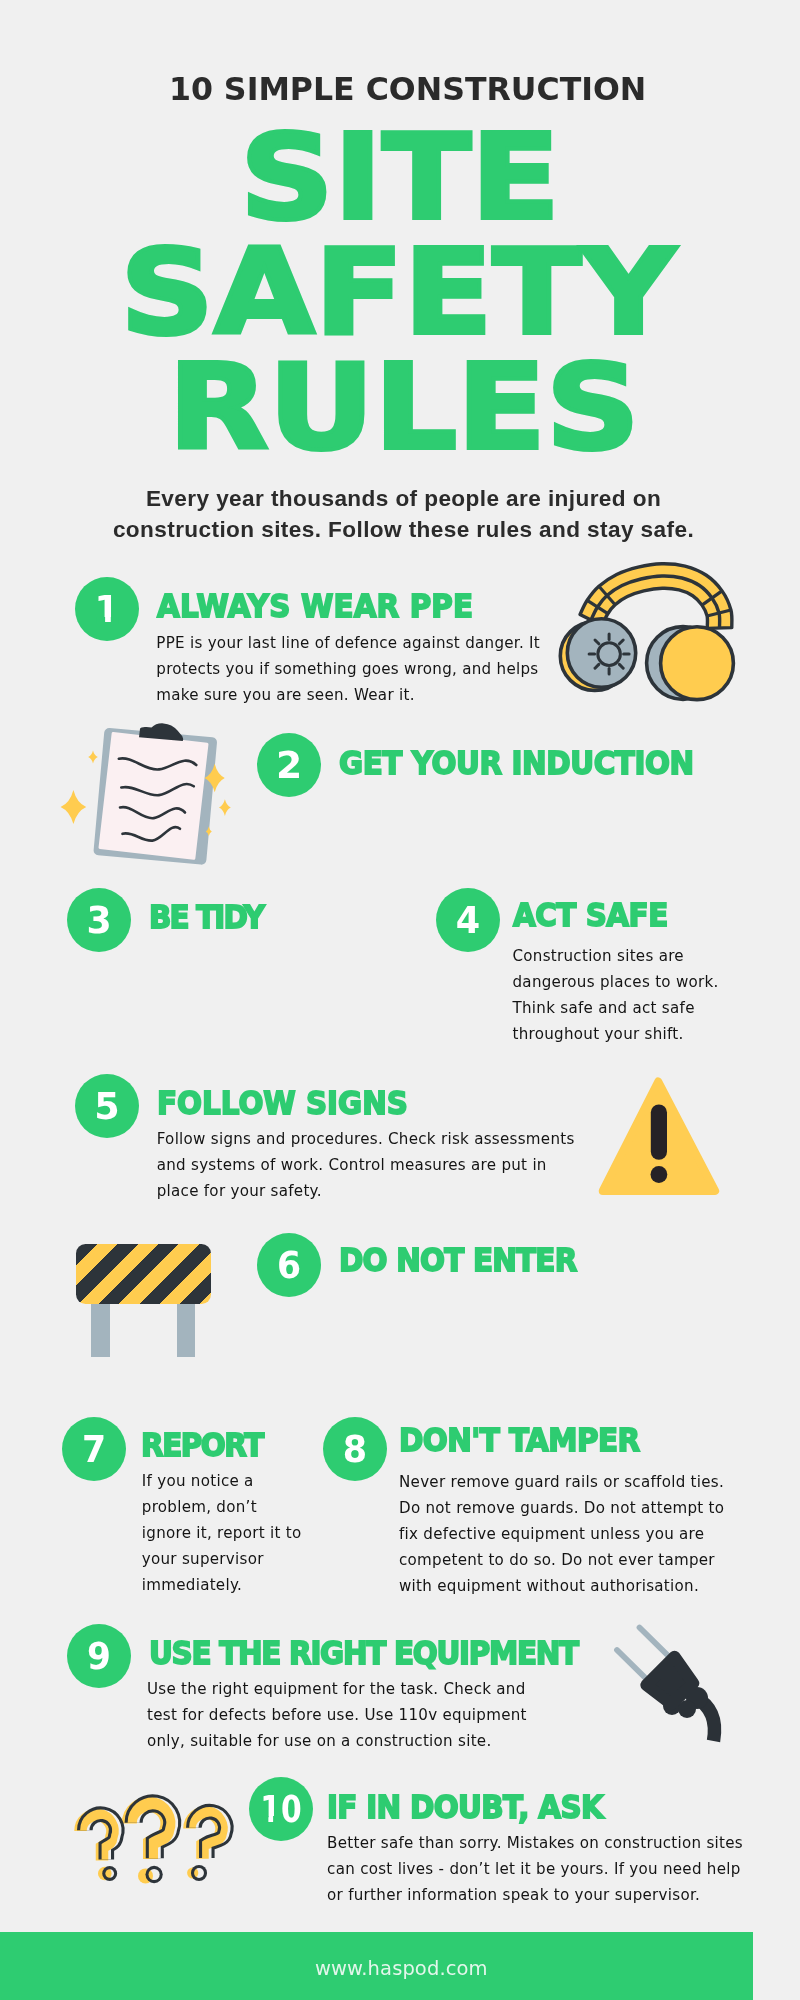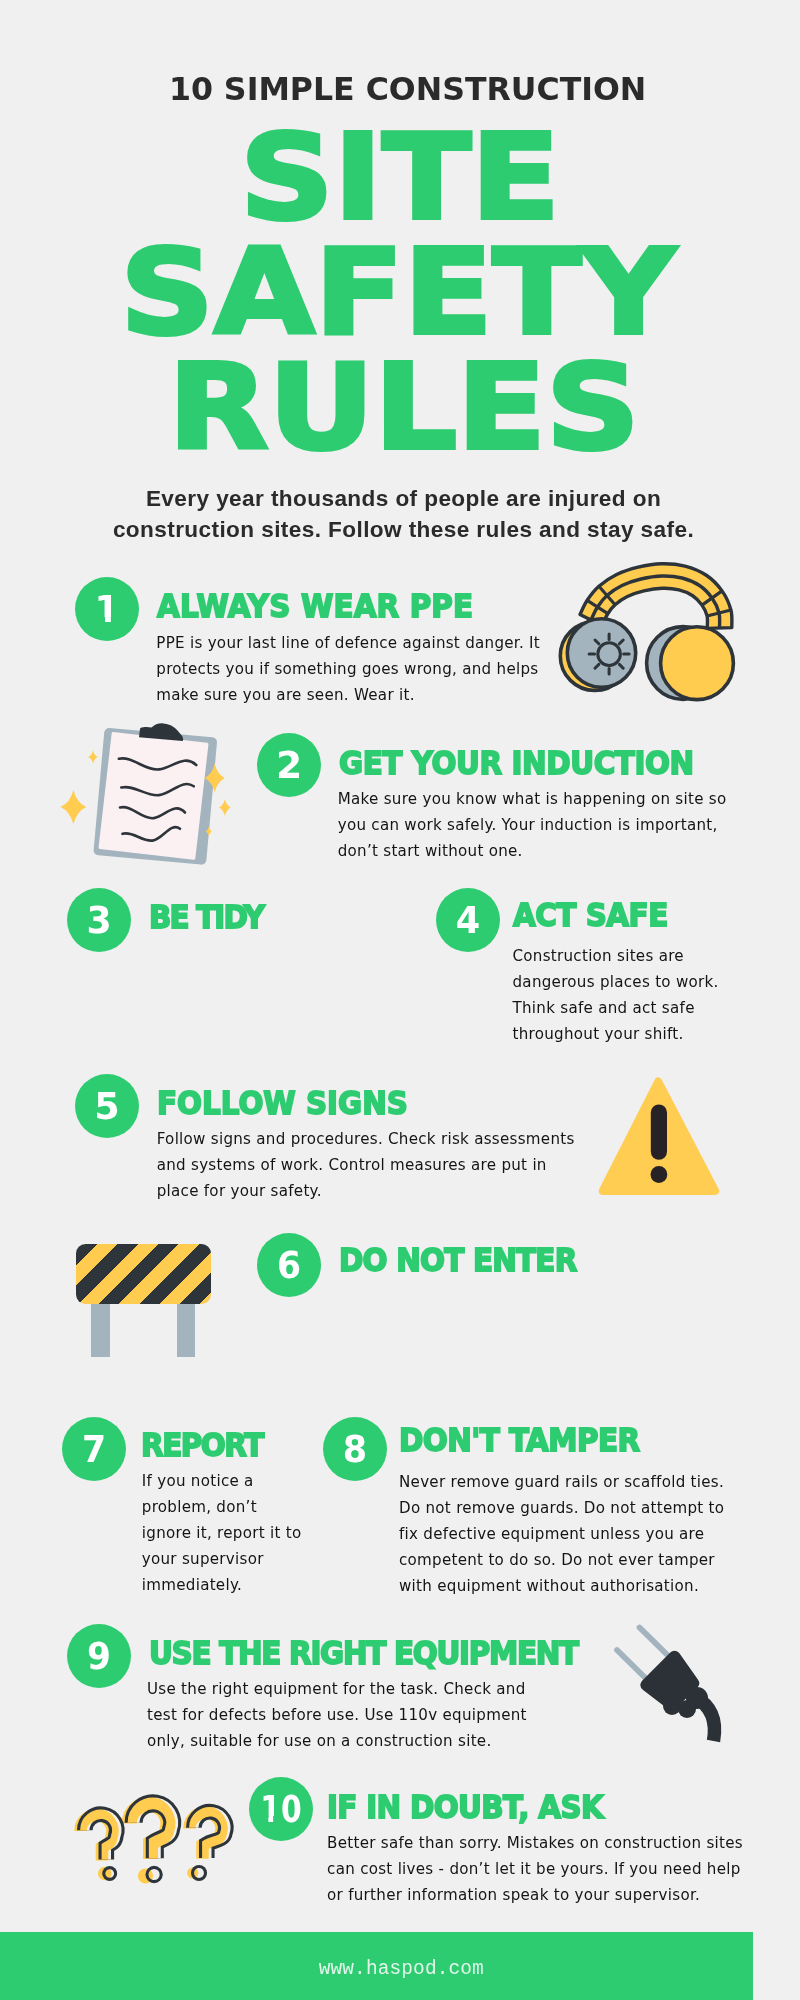--- a/index.html
+++ b/index.html
@@ -26,21 +26,21 @@
             font-family:"DejaVu Sans",sans-serif;
             font-size:37.7px;line-height:64px;}
   .num i{position:absolute;background:#2ECC71;display:block;}
   .rhead{position:absolute;color:#2ECC71;font-weight:bold;font-size:31.5px;line-height:31.5px;
          white-space:nowrap;transform:scaleX(.933);transform-origin:0 50%;
          -webkit-text-stroke:1.85px #2ECC71;}
   .rbody{position:absolute;color:#141414;font-size:15.1px;line-height:26px;letter-spacing:.28px;}
 
   .footer{position:absolute;left:0;width:800px;background:#2ECC71;}
   .footer-text{position:absolute;left:0;width:800px;text-align:center;color:#E3F6EB;
-               font-size:19.5px;line-height:26px;letter-spacing:.1px;font-family:Liberation Mono, monospace;}
+               font-size:19.5px;line-height:26px;letter-spacing:.1px;}
   .ico{position:absolute;display:block;overflow:visible;}
 </style>
 </head>
 <body>
 
 <div id="page">
   <div class="kicker" style="top:69.20px;padding-left:7.6px">10 SIMPLE CONSTRUCTION</div>
   <div class="title-line" style="top:112.20px;left:0.00px">SITE</div>
   <div class="title-line" style="top:226.90px;left:-1.75px">SAFETY</div>
   <div class="title-line" style="top:341.90px;left:4.15px">RULES</div>
@@ -99,21 +99,20 @@
       <path d="M 214.7 763.8 Q 217.3 774.3 224.8 778.0 Q 217.3 781.7 214.7 792.2 Q 212.1 781.7 204.6 778.0 Q 212.1 774.3 214.7 763.8 Z" fill="#FFCC4F"></path>
       <path d="M 224.9 799.3 Q 226.4 805.4 230.8 807.6 Q 226.4 809.8 224.9 815.9 Q 223.4 809.8 219.0 807.6 Q 223.4 805.4 224.9 799.3 Z" fill="#FFCC4F"></path>
       <path d="M 208.8 826.6 Q 209.6 830.2 211.8 831.4 Q 209.6 832.6 208.8 836.1 Q 208.0 832.6 205.8 831.4 Q 208.0 830.2 208.8 826.6 Z" fill="#FFCC4F"></path>
     </svg>
   <div class="num" style="left:257.0px;top:733.0px">
       <div class="numin" style="transform:scaleX(1.00)">
         <span>2</span>
       </div>
     </div>
   <div class="rhead" style="left:339.00px;top:747.58px;letter-spacing:-0.46px">GET YOUR INDUCTION</div>
-  <div class="rbody" style="left:337.70px;top:785.50px;width:408px">Make sure you know what is happening on site so you can work safely. Your induction is important, don’t start without one.</div>
 
   <div class="num" style="left:66.9px;top:888.0px">
       <div class="numin" style="transform:scaleX(0.96)">
         <span>3</span>
       </div>
     </div>
   <div class="rhead" style="left:149.00px;top:902.33px;letter-spacing:-1.98px">BE TIDY</div>
 
   <div class="num" style="left:435.7px;top:888.3px">
       <div class="numin" style="transform:scaleX(0.93)">

